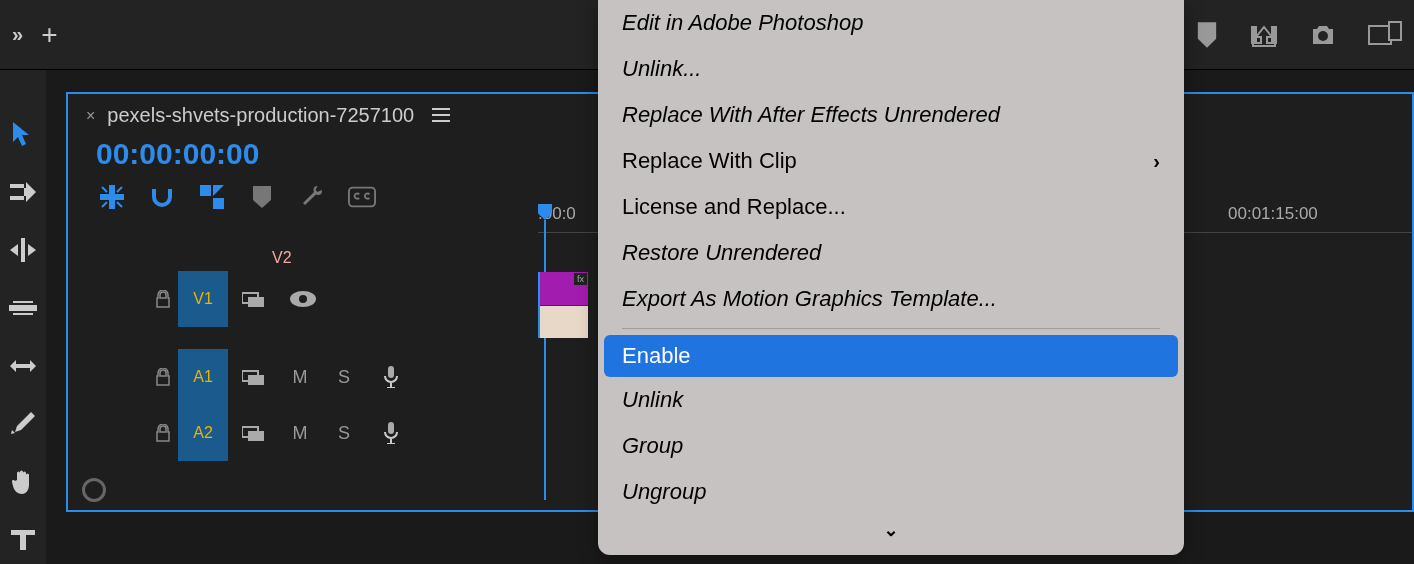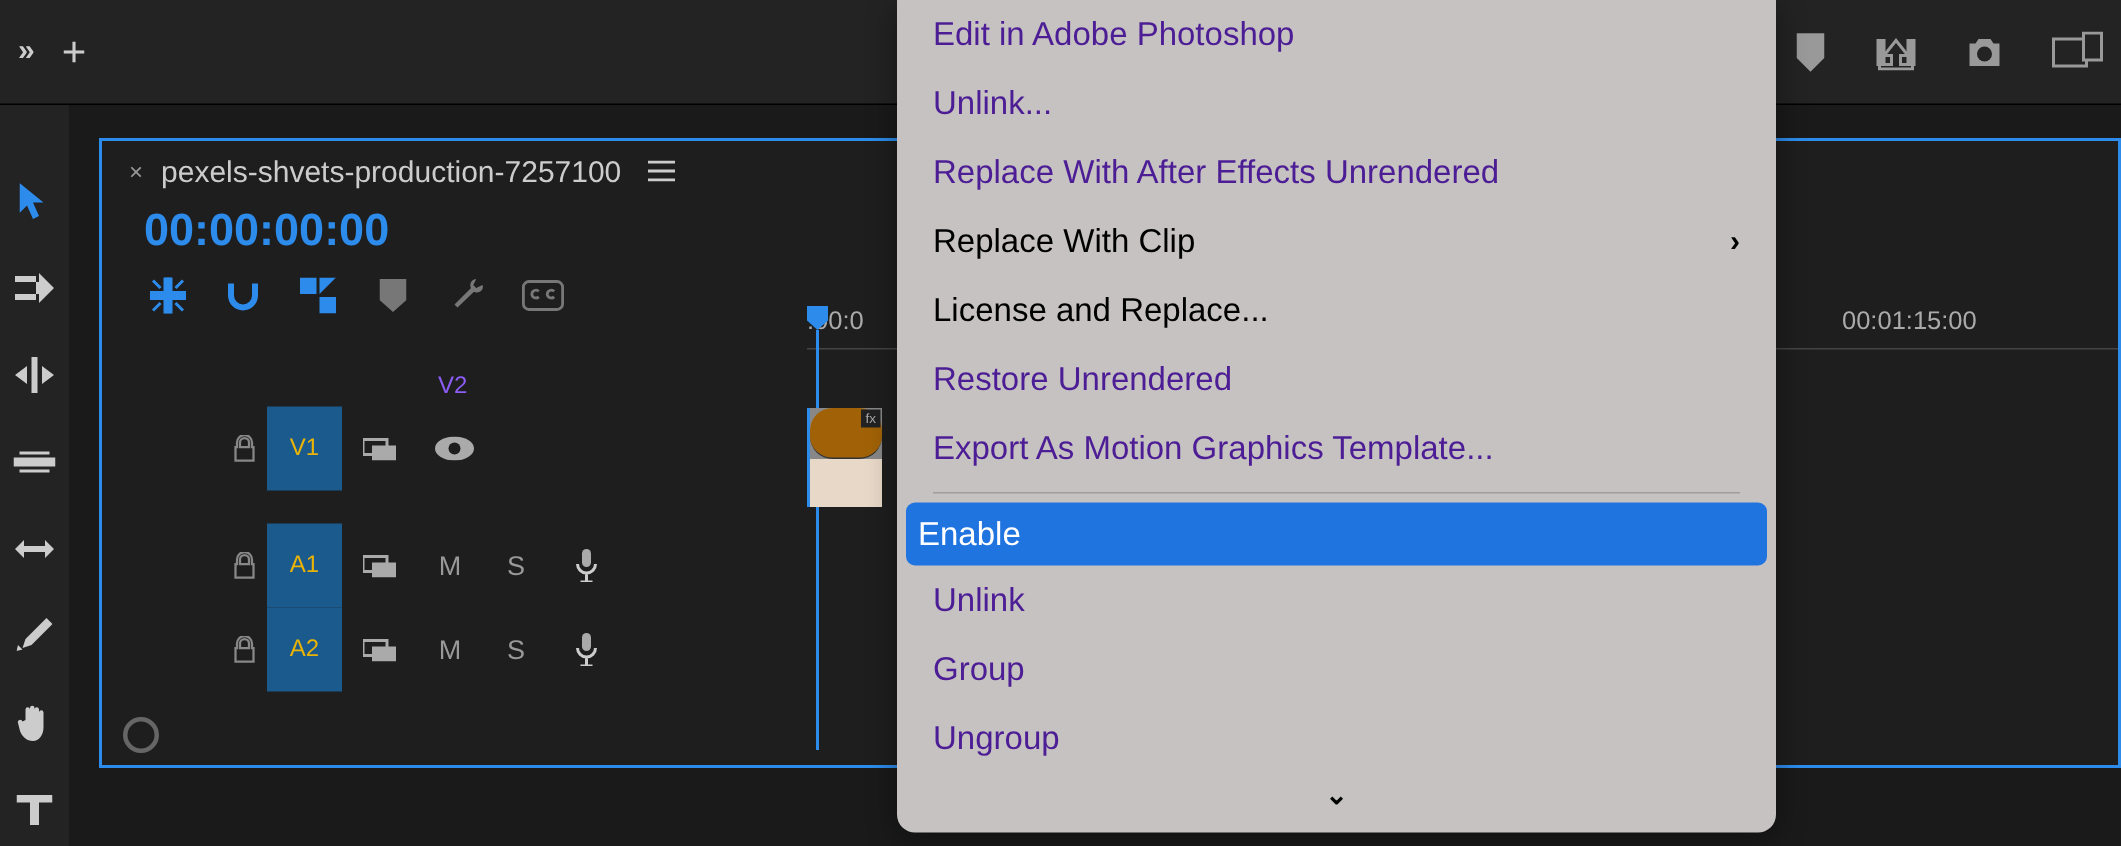--- a/index.html
+++ b/index.html
@@ -30,45 +30,45 @@
 
 
 .ruler { position: absolute; left: 440px; right: 0; top: 110px; height: 28px; color: #aaa; font-size: 17px; }
 .ruler .tick-label { position: absolute; top: 0; }
 .ruler-line { position: absolute; left: 470px; right: 0; top: 138px; height: 1px; background: #444; }
 .playhead { position: absolute; left: 470px; top: 110px; width: 14px; height: 16px; background: #2d8ceb; clip-path: polygon(0 0, 100% 0, 100% 60%, 50% 100%, 0 60%); }
 .playhead-line { position: absolute; left: 476px; top: 126px; width: 2px; height: 280px; background: #2d8ceb; }
 
 
 .tracks { position: absolute; left: 80px; top: 155px; right: 0; }
-.track-label-v2 { position: absolute; left: 144px; top: 0; color: #8b5cf6; font-size: 16px; }
+.track-label-v2 { position: absolute; left: 124px; top: 0; color: #fca5a5; font-size: 16px; }
 .track-row { display: flex; align-items: center; height: 56px; }
 .lock { width: 30px; display: flex; justify-content: center; }
 .lock svg { fill: #888; width: 18px; height: 18px; }
 .track-btn { width: 50px; height: 56px; display: flex; align-items: center; justify-content: center; color: #ccc; font-size: 16px; }
 .track-btn.active { background: #1a5a8c; color: #eab308; }
 .track-extra { width: 50px; display: flex; align-items: center; justify-content: center; }
 .track-extra svg { fill: #aaa; }
 .ms { width: 44px; color: #999; font-size: 18px; text-align: center; }
 
 
 .clip { position: absolute; left: 470px; top: 178px; width: 50px; height: 66px; background: #888; border-left: 2px solid #2d8ceb; display: flex; flex-direction: column; }
-.clip .half { flex: 1; background: #a16207; border-bottom: 1px solid #333; position: relative; border-radius: 15px; }
+.clip .half { flex: 1; background: #a21caf; border-bottom: 1px solid #333; position: relative; }
 .clip .fx { position: absolute; top: 1px; right: 1px; background: #222; color: #aaa; font-size: 9px; padding: 1px 3px; }
 .clip .half2 { flex: 1; background: #e8d8c8; }
 
 
 .scroll-track { position: absolute; left: 14px; right: 0; bottom: 8px; height: 24px; }
 .scroll-thumb { width: 24px; height: 24px; border: 3px solid #666; border-radius: 50%; }
 
 
 .ctx-menu { position: absolute; left: 598px; top: 0; width: 586px; background: #c6c2c2; border-radius: 0 0 12px 12px; padding: 0 0 14px 0; box-shadow: 0 4px 20px rgba(0,0,0,0.4); }
 .ctx-item { padding: 10px 24px; font-size: 22px; color: #000000; display: flex; align-items: center; justify-content: space-between; cursor: default; }
-.ctx-item.disabled { color: #4c1d95; }
-.ctx-item.selected { background: #2074e0; color: #fff; margin: 0 6px; border-radius: 6px; padding: 8px 8px; }
+.ctx-item.disabled { color: #000000; font-style: italic; }
+.ctx-item.selected { background: #2074e0; color: #fff; margin: 0 6px; border-radius: 6px; padding: 8px 18px; }
 .ctx-sep { height: 1px; background: #a09c9c; margin: 6px 24px; }
 .ctx-arrow { font-size: 20px; font-weight: bold; }
 .ctx-scroll { text-align: center; font-size: 18px; font-weight: bold; padding-top: 4px; }
 
 .shield-icon { width: 22px; height: 26px; }
 </style>
 </head>
 <body>
 
 <div class="top-bar">

